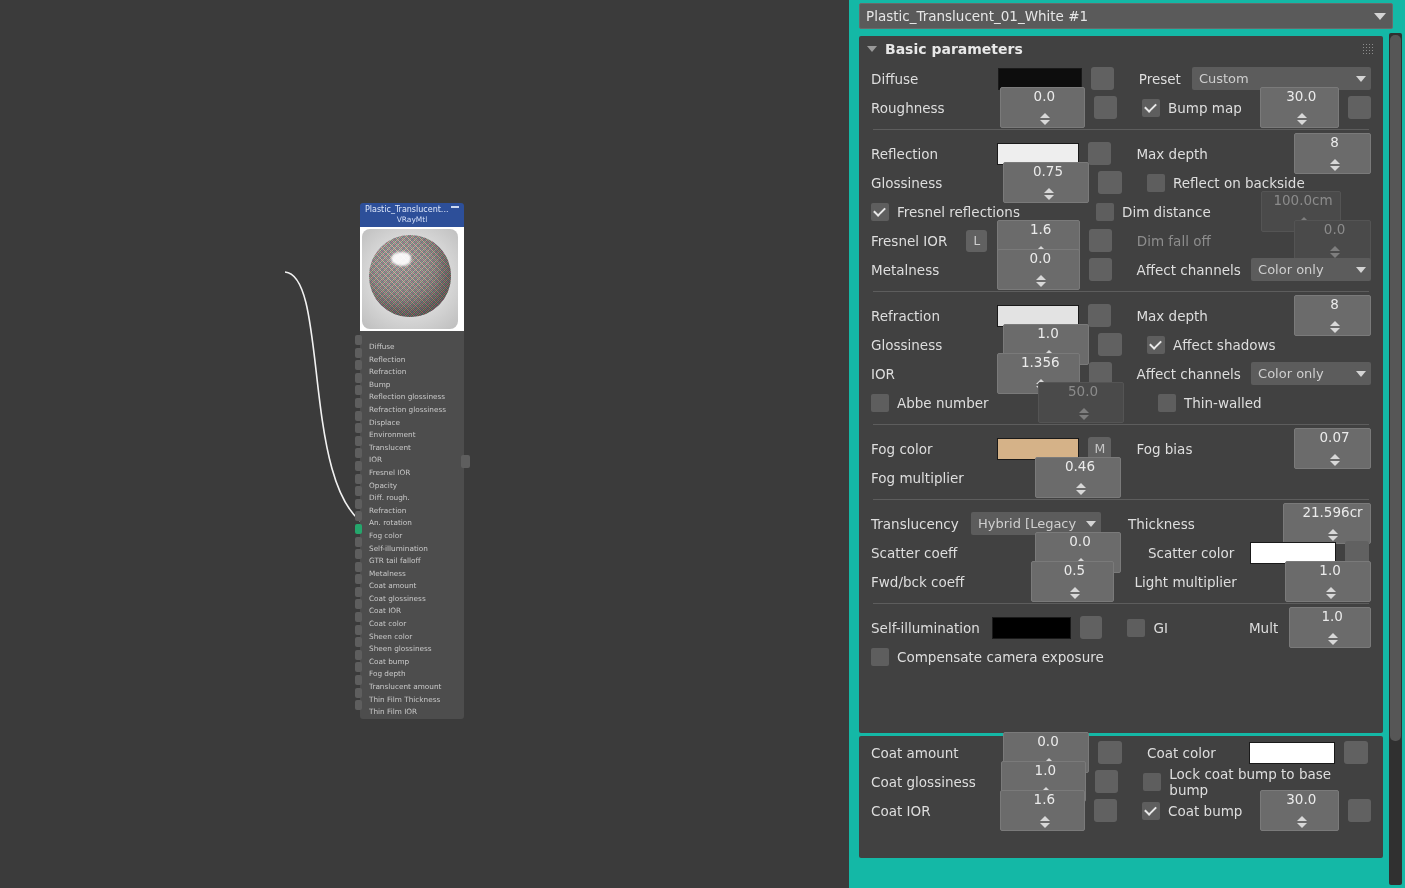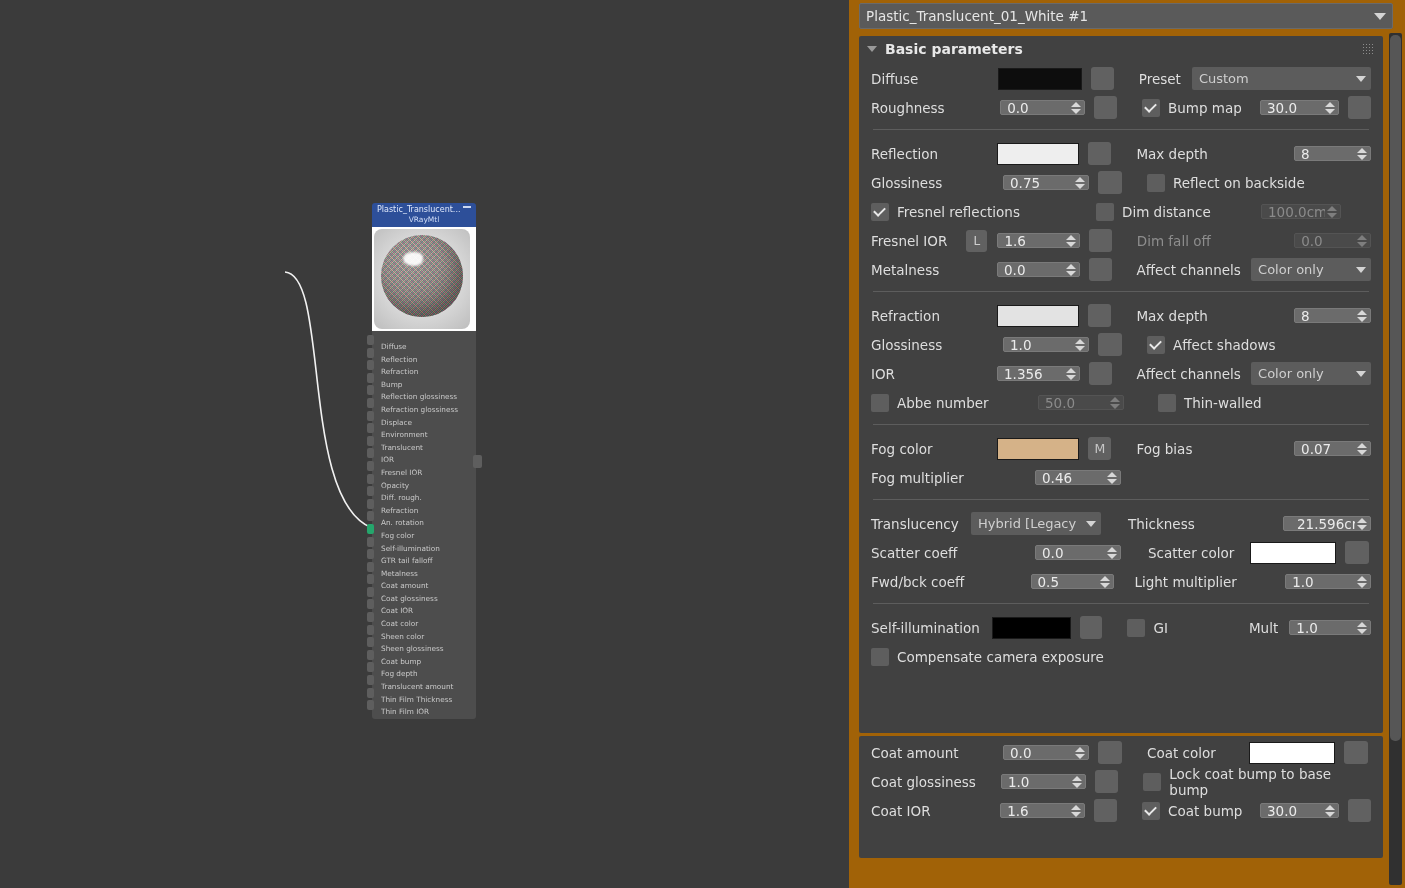--- a/index.html
+++ b/index.html
@@ -48,21 +48,21 @@
   .sock-l {
     position: absolute; left: -5px; width: 7px; height: 11px;
     background: #5e5e5e; border-radius: 2px;
   }
   .sock-out-green {
     position: absolute; right: -6px; width: 9px; height: 13px;
     background: #25a66c; border-radius: 2px;
   }
 
   
-  .node-mtl { left: 372px; top: 203px; width: 104px; }
+  .node-mtl { left: 360px; top: 203px; width: 104px; }
   .node-mtl .title {
     background: #2d4f99; color: #e5ecfa; padding: 2px 5px 3px 5px;
     border-radius: 3px 3px 0 0; position: relative;
   }
   .node-mtl .title .t1 { font-size: 8px; line-height: 10px; display:block; color:#dfe8fb; }
   .node-mtl .title .t2 { font-size: 7.5px; line-height: 9px; display:block; color:#cfdcf7;text-align:center; }
   .node-mtl .minus {
     position: absolute; right: 5px; top: 3px; width: 8px; height: 2px; background: #ccd8f0;
   }
   .node-mtl .thumbwrap { background:#fff; padding: 2px; }
@@ -99,21 +99,21 @@
   .sock-right-gray {
     position:absolute; right:-6px; top:252px; width:9px; height:13px; background:#5e5e5e; border-radius:2px;
   }
   .resize-grip { position:absolute; right:3px; bottom:2px; width:6px; height:6px;
     background-image: radial-gradient(#8a8a8a 40%, transparent 41%);
     background-size: 2px 2px; }
 
   
   .panel {
     position: absolute; left: 849px; top: 0; width: 556px; height: 888px;
-    background: #a16207;
+    background: #14b8a6;
   }
   .mtl-select {
     position: absolute; left: 10px; top: 3px; width: 534px; height: 26px;
     background: #5a5a5a; border: 1px solid #6a6a6a; border-radius: 2px;
     display:flex; align-items:center; padding: 0 6px;
     font-size: 13.5px; color: #e6e6e6;
   }
   .mtl-select .caret { margin-left:auto; }
   .caret { width:0; height:0; border-left:6px solid transparent; border-right:6px solid transparent;
            border-top:7px solid #d4d4d4; }
@@ -133,22 +133,22 @@
   }
   .rollout-body { padding: 2px 12px 8px 12px; }
 
   .hr { height:1px; background:#5d5d5d; margin: 7px 2px 9px 2px; }
 
   .row { display:flex; align-items:center; height: 29px; }
   .lab { font-size:13.5px; color:#dedede; }
   .lab.dim { color:#8d8d8d; }
 
   .spin {
-    height:15px; background:#6b6b6b; border:1px solid #7a7a7a; border-radius:2px;
-    display:flex; align-items:center; padding:0 2px 0 6px; color:#ebebeb; font-size:13.5px;
+    height:41px; background:#6b6b6b; border:1px solid #7a7a7a; border-radius:2px;
+    display:flex; align-items:center; padding:0 2px 0 6px; color:#ebebeb; font-size:13.5px;flex-direction:column;
   }
   .spin.dis { background:#4a4a4a; border-color:#545454; color:#8b8b8b; }
   .spin .val { flex:1; white-space:nowrap; overflow:hidden; }
   .arrows { width:11px; height:17px; display:flex; flex-direction:column; justify-content:center; gap:2px; margin-left:2px; }
   .arrows i { display:block; width:0;height:0; border-left:5px solid transparent; border-right:5px solid transparent; }
   .arrows i.up { border-bottom:5px solid #d8d8d8; }
   .arrows i.dn { border-top:5px solid #d8d8d8; }
   .spin.dis .arrows i.up { border-bottom-color:#7e7e7e; }
   .spin.dis .arrows i.dn { border-top-color:#7e7e7e; }
 

